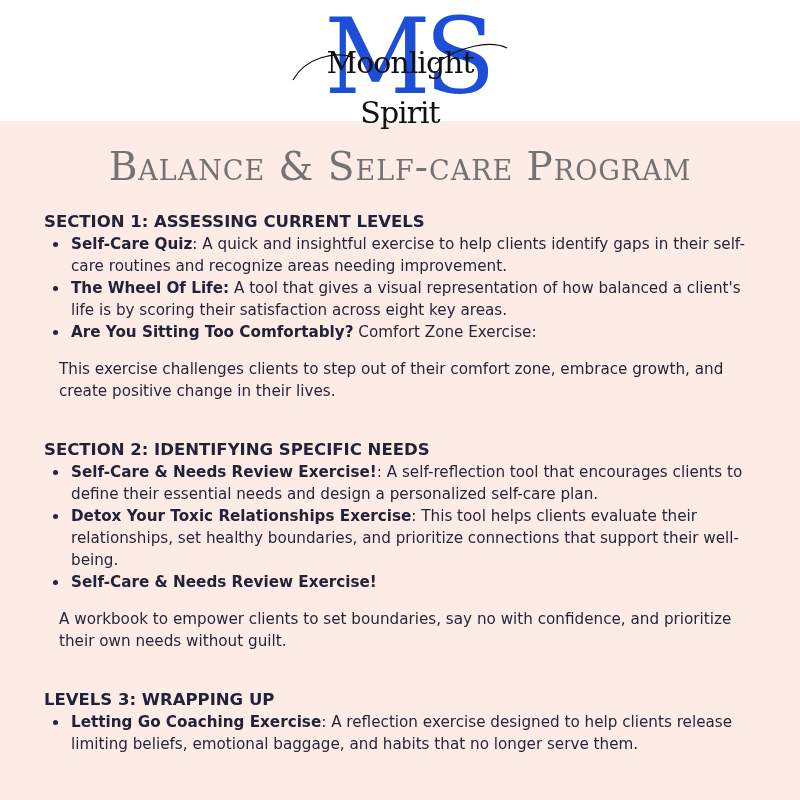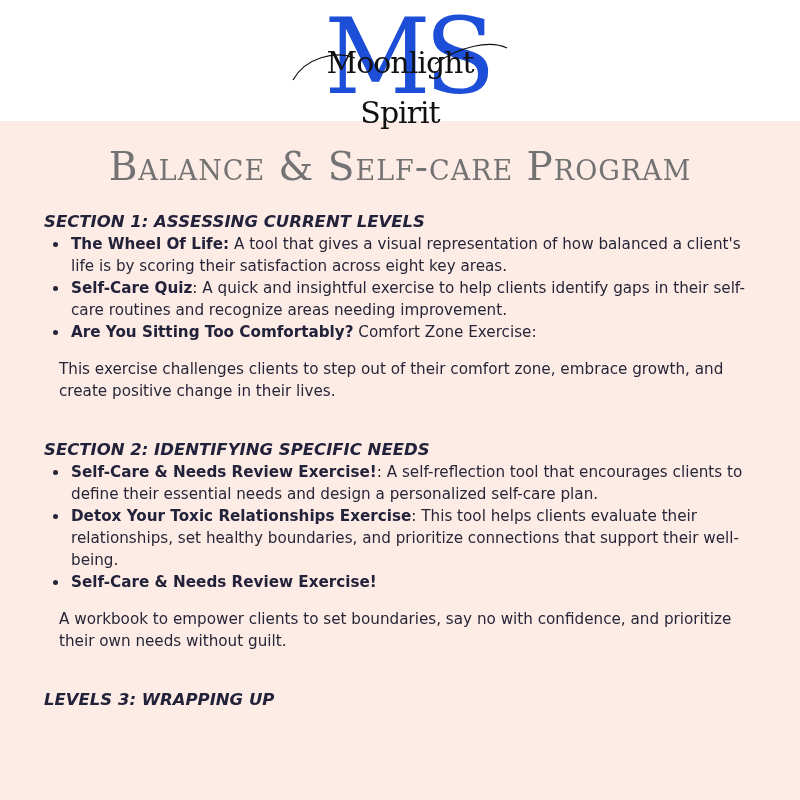--- a/index.html
+++ b/index.html
@@ -34,21 +34,21 @@
     font-family: "DejaVu Serif", serif;
     font-size: 39px; line-height: 50px;
     color: #737373; font-variant: small-caps; letter-spacing: 1px;
   }
   .content {
     position: absolute; left: 44px; top: 211px; width: 720px;
     font-size: 15.2px; line-height: 22px;
   }
   .section-heading {
     font-weight: bold; font-size: 16.5px; line-height: 22px;
-    margin: 0; color: #22223a; font-style: italic;
+    margin: 0; color: #22223a;
   }
   ul { margin: 0; padding: 0 0 0 27px; list-style: none; }
   li { position: relative; }
   li::before {
     content: "";
     position: absolute; left: -18px; top: 9px;
     width: 5px; height: 5px; border-radius: 50%; background: #262638;
   }
   b { font-weight: bold; color: #22223a; }
   .para { margin: 15px; }
@@ -67,22 +67,22 @@
   <div class="logo-script">Moonlight Spirit</div>
 </div>
 
 <div class="title">Balance &amp; Self-care Program</div>
 
 <div class="content">
 
   <div>
     <p class="section-heading">SECTION 1: ASSESSING CURRENT LEVELS</p>
     <ul>
+      <li><b>Self-Care Quiz</b><span>: A quick and insightful exercise to help clients identify gaps in their self-care routines and recognize areas needing improvement.</span></li>
       <li><b>The Wheel Of Life:</b><span> A tool that gives a visual representation of how balanced a client's life is by scoring their satisfaction across eight key areas.</span></li>
-      <li><b>Self-Care Quiz</b><span>: A quick and insightful exercise to help clients identify gaps in their self-care routines and recognize areas needing improvement.</span></li>
       <li><b>Are You Sitting Too Comfortably?</b><span> Comfort Zone Exercise:</span></li>
     </ul>
     <p class="para">This exercise challenges clients to step out of their comfort zone, embrace growth, and create positive change in their lives.</p>
   </div>
 
   <div class="gap"></div>
 
   <div class="sec2">
     <p class="section-heading">SECTION 2: IDENTIFYING SPECIFIC NEEDS</p>
     <ul>
@@ -90,15 +90,18 @@
       <li><b>Detox Your Toxic Relationships Exercise</b><span>: This tool helps clients evaluate their relationships, set healthy boundaries, and prioritize connections that support their well-being.</span></li>
       <li><b>Self-Care &amp; Needs Review Exercise!</b><span></span></li>
     </ul>
     <p class="para">A workbook to empower clients to set boundaries, say no with confidence, and prioritize their own needs without guilt.</p>
   </div>
 
   <div class="gap"></div>
 
   <div>
     <p class="section-heading">LEVELS 3: WRAPPING UP</p>
+    <ul>
+      <li><b>Letting Go Coaching Exercise</b><span>: A reflection exercise designed to help clients release limiting beliefs, emotional baggage, and habits that no longer serve them.</span></li>
+    </ul>
   </div>
 
 </div>
 
 </body></html>

